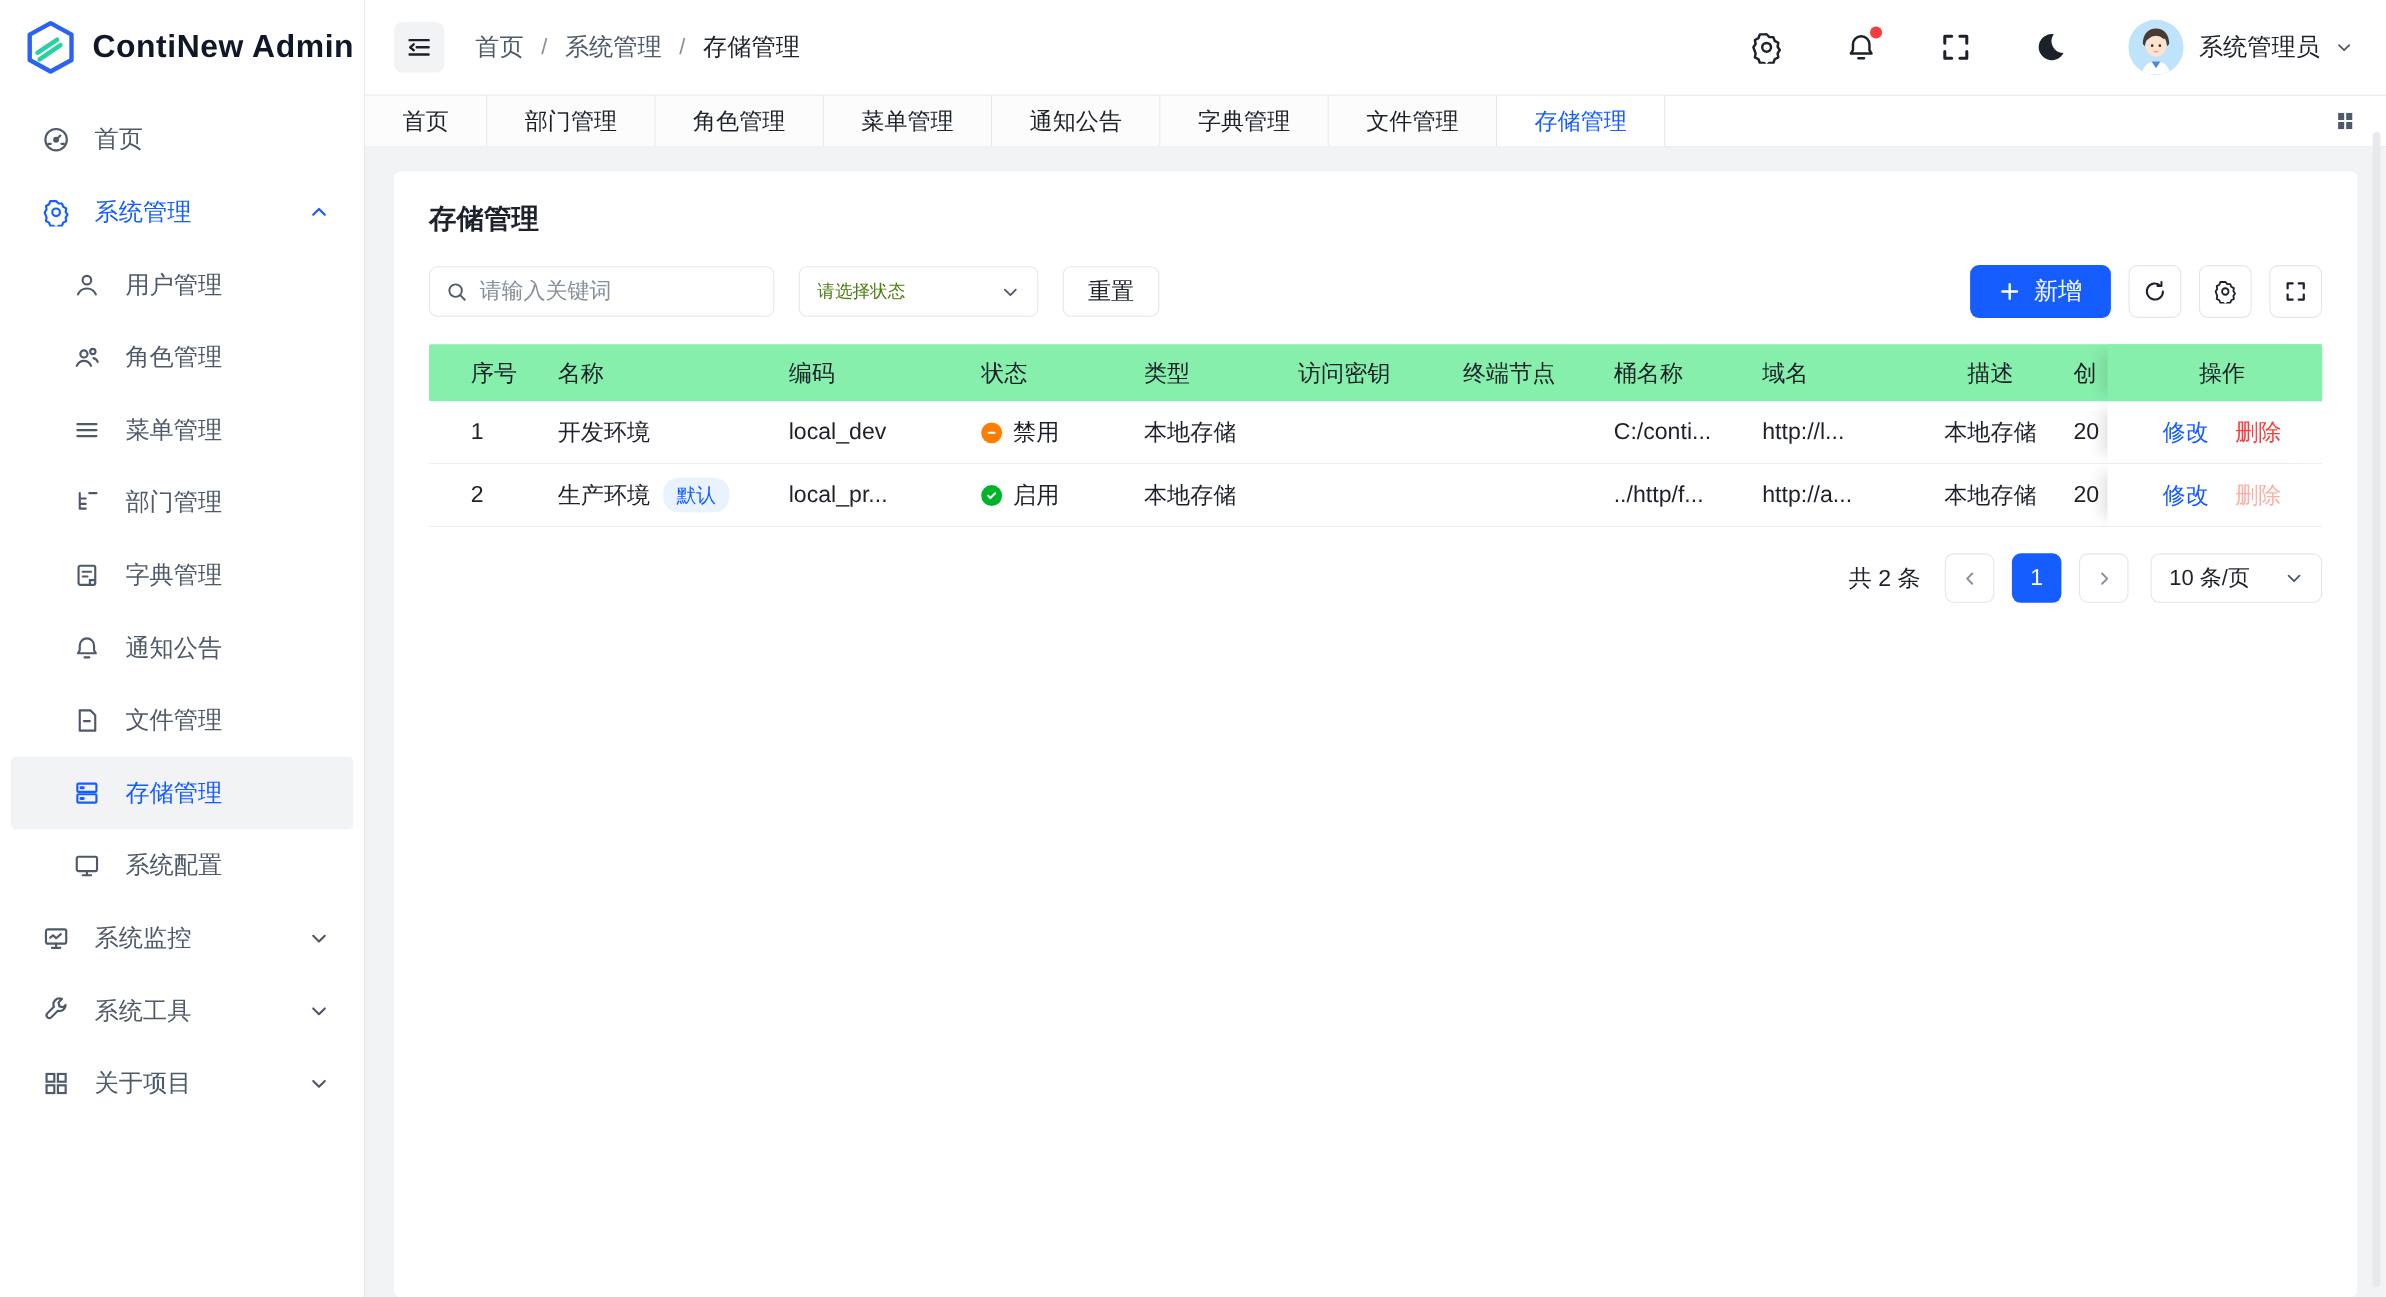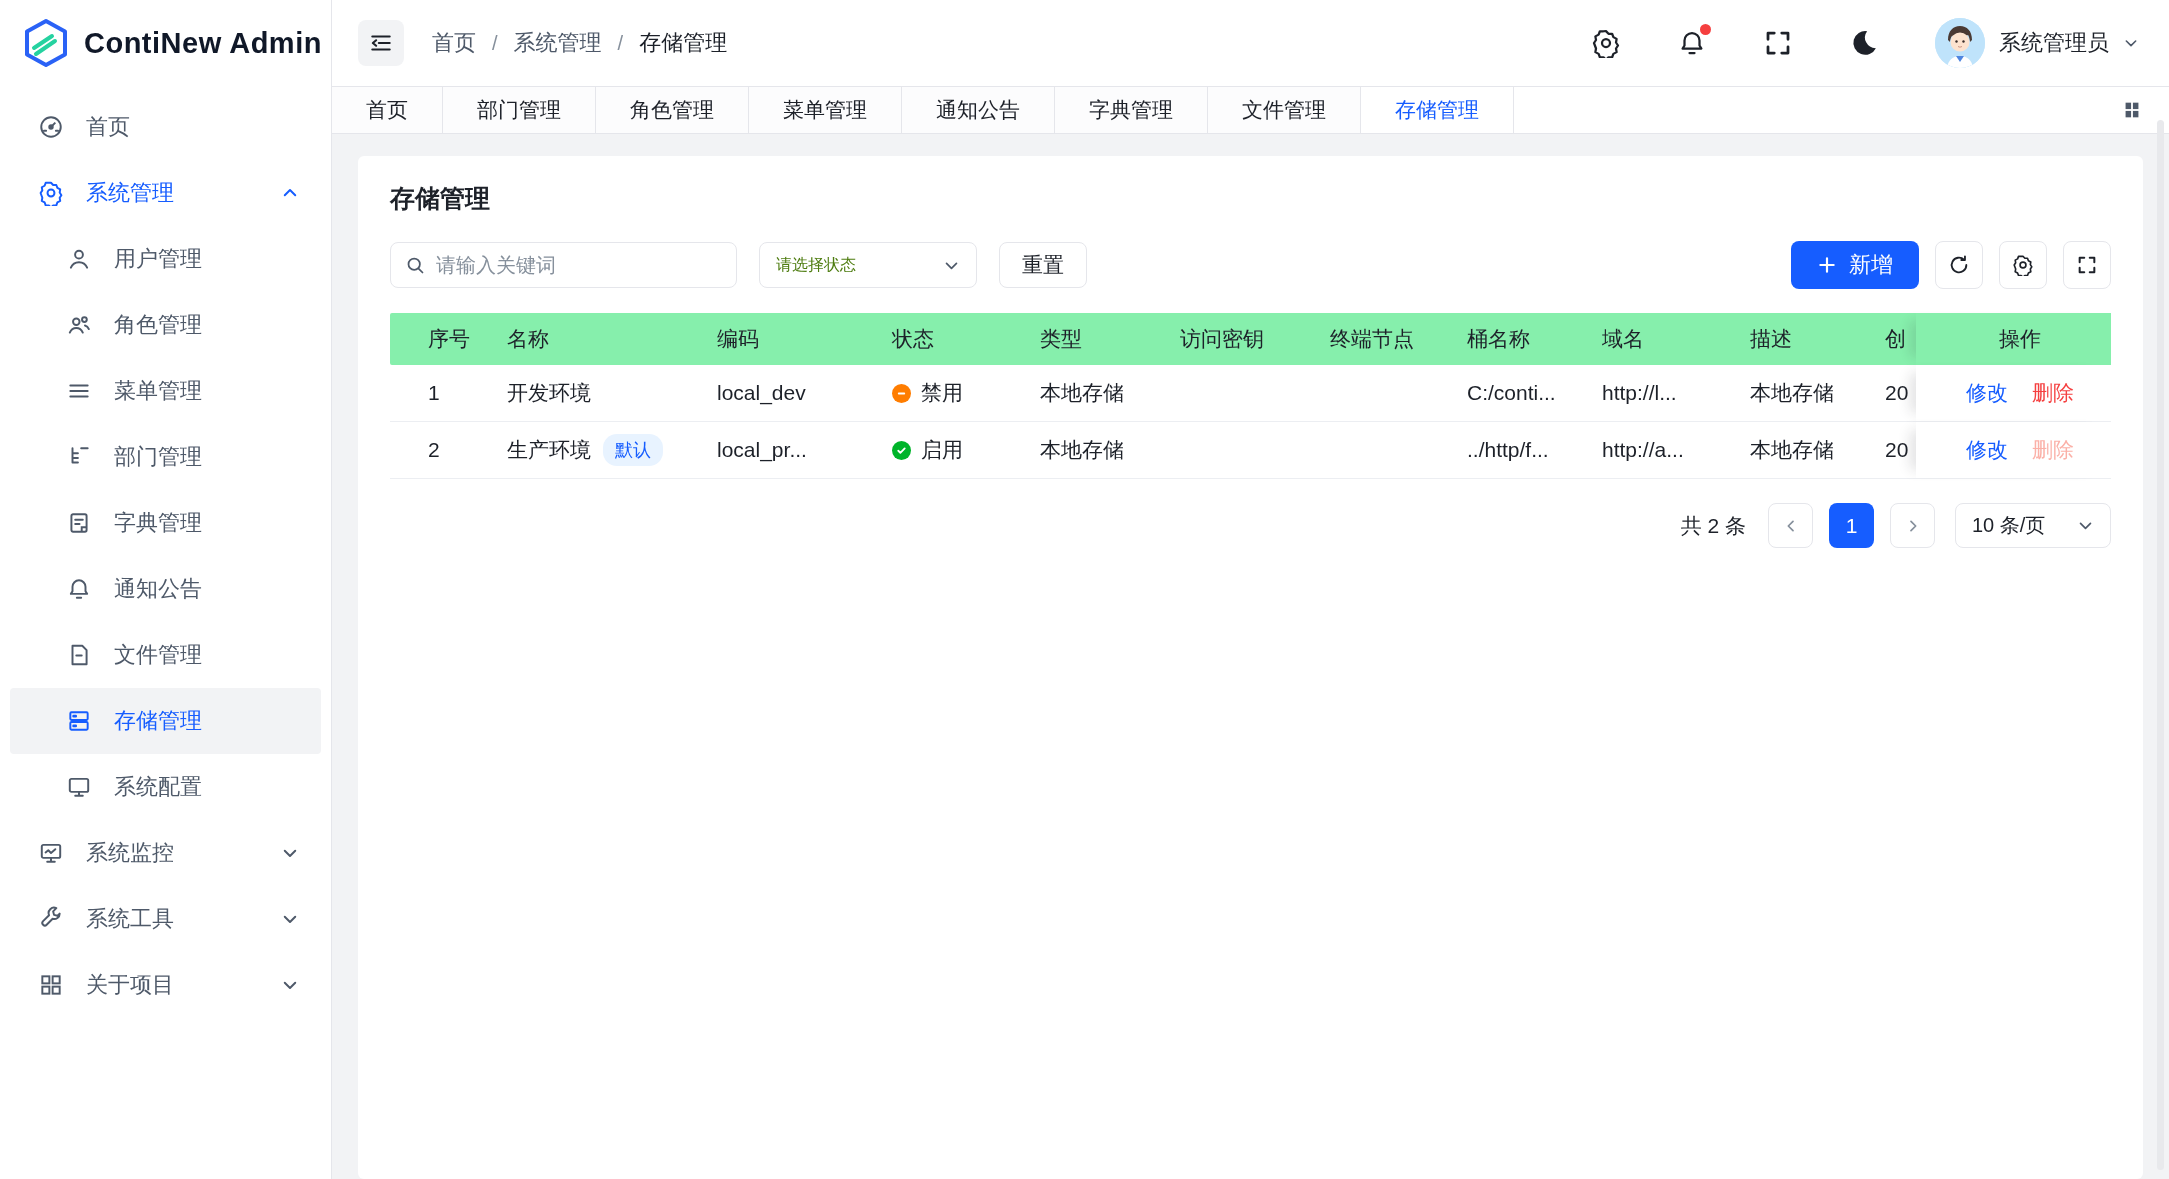--- a/index.html
+++ b/index.html
@@ -52,21 +52,21 @@
   .tab.active { color:#165dff; background:#fff; }
   .tab-grid { margin-left:auto; display:flex; align-items:center; padding:0 26px; color:#4e5969; cursor:pointer; }
 
   .content { flex:1; background:#f2f3f5; padding:22px 26px 0; min-height:0; }
   .card { background:#fff; border-radius:6px; height:100%; padding:26px 32px; }
 
   .page-title { font-size:25px; font-weight:700; color:#1d2129; margin-bottom:26px; }
 
   
   .toolbar { display:flex; align-items:center; margin-bottom:24px; }
-  .search-box { width:347px; height:46px; border:1px solid #e5e6eb; border-radius:8px; background:#fff;
+  .search-box { width:314px; height:46px; border:1px solid #e5e6eb; border-radius:8px; background:#fff;
                 display:flex; align-items:center; padding:0 14px; gap:10px; }
   .search-box svg { width:21px; height:21px; color:#4e5969; flex-shrink:0; }
   .search-box input { border:none; outline:none; flex:1; font-size:20px; color:#1d2129; min-width:0;
                       font-family:inherit; background:transparent; }
   .search-box input::placeholder { color:#86909c; }
   .select { height:46px; border:1px solid #e5e6eb; border-radius:8px; background:#fff;
             display:flex; align-items:center; justify-content:space-between; padding:0 16px; cursor:pointer; }
   .status-select { width:218px; margin-left:22px; }
   .select .ph { font-size:16px; color:#4d7c0f; }
   .select .val { font-size:20px; color:#1d2129; }
@@ -82,21 +82,21 @@
   .btn-sq svg { width:22px; height:22px; }
 
   
   .table { width:100%; font-size:21px; }
   .trow { display:flex; align-items:center; height:57px; border-bottom:1px solid #eceef2; background:#fff; }
   .thead { background:#86efac; height:52px; font-weight:500; border-bottom:none; border-radius:2px; }
   .thead .cell { color:#1d2129; }
   .cell { padding-left:16px; overflow:hidden; white-space:nowrap; flex-shrink:0; }
   .c-idx{width:101px; padding-left:38px;} .c-name{width:210px;} .c-code{width:175px;} .c-status{width:148px;}
   .c-type{width:140px;} .c-ak{width:150px;} .c-ep{width:137px;} .c-bucket{width:135px;} .c-domain{width:148px;}
-  .c-desc{width:135px;} .c-created{width:47px;} 
+  .c-desc{width:135px;text-align:center;} .c-created{width:47px;} 
   .c-op { width:195px; height:100%; display:flex; align-items:center; justify-content:center; gap:24px;
           background:inherit; box-shadow:-14px 0 12px -8px rgba(29,33,41,0.12); padding-left:13px; }
   .thead .c-op { justify-content:center; }
   .name-flex { display:flex; align-items:center; gap:12px; }
   .tag-default { background:#e8f3ff; color:#165dff; font-size:18px; padding:4px 12px; border-radius:14px; }
   .status-flex { display:flex; align-items:center; gap:10px; }
   .st-dot { width:19px; height:19px; border-radius:50%; display:flex; align-items:center; justify-content:center; flex-shrink:0; }
   .st-disabled { background:#ff7d00; }
   .st-enabled { background:#00b42a; }
   .st-dot svg { width:11px; height:11px; color:#fff; }

